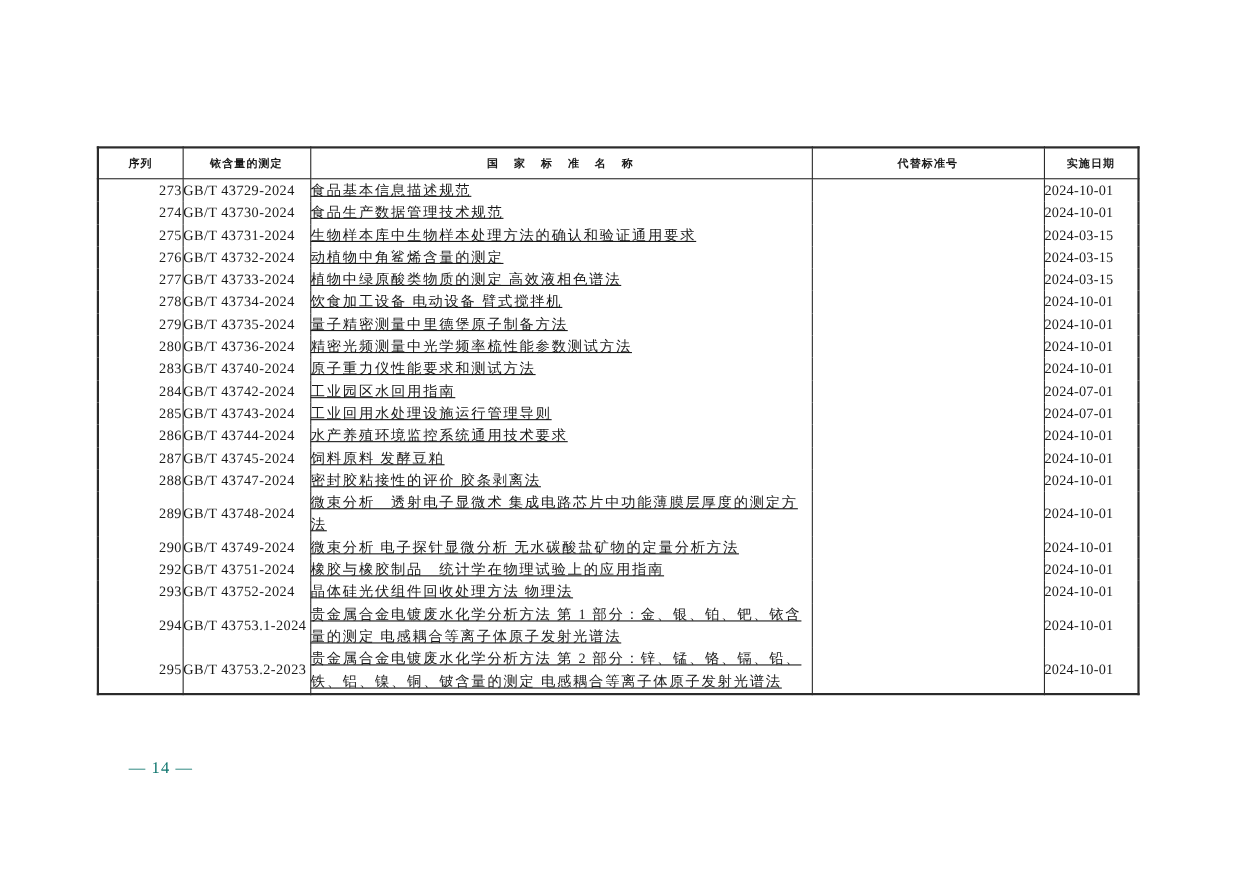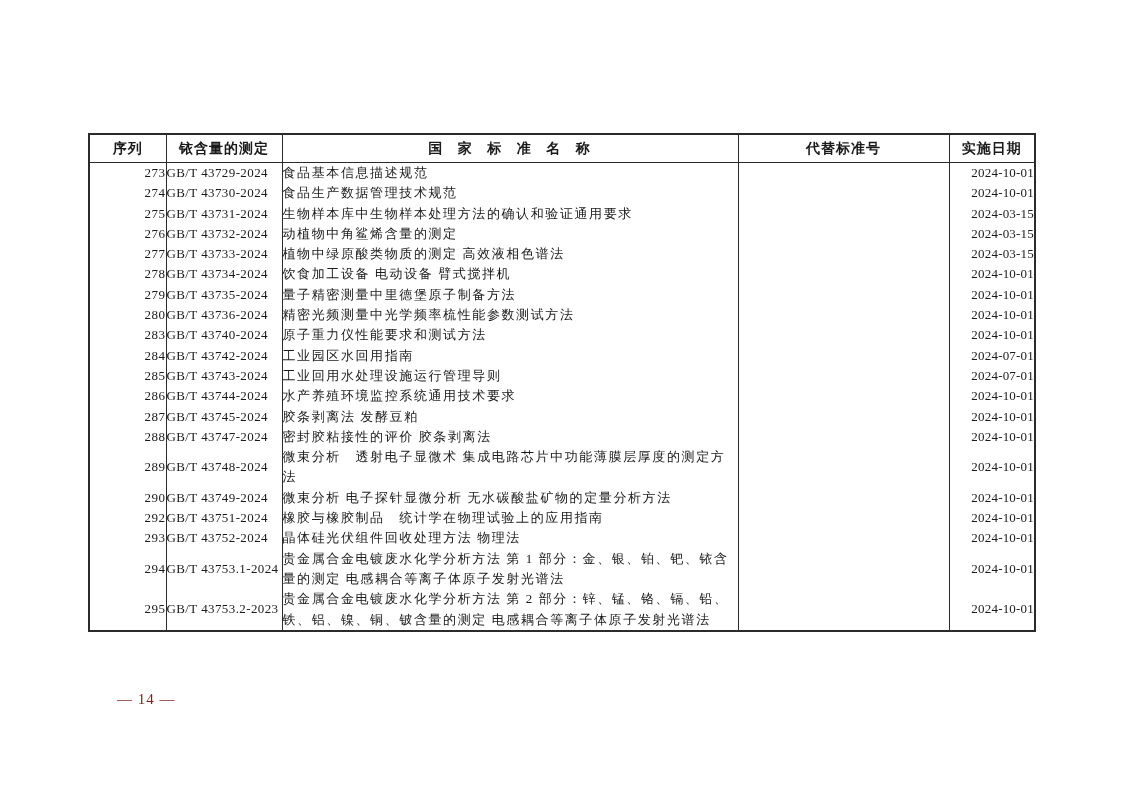--- a/index.html
+++ b/index.html
@@ -19,21 +19,21 @@
   table.std {
     position: absolute;
     left: 88px; top: 133px;
     width: 946px;
     border-collapse: collapse;
     table-layout: fixed;
     border: 2px solid #2b2b2b;
   }
   table.std thead th {
     border: 1px solid #2b2b2b;
-    font-size: 14px;
+    font-size: 10px;
     font-weight: bold;
     height: 27px;
     text-align: center;
     padding: 0;
     letter-spacing: 1px;
     white-space: nowrap;
   }
   table.std thead th.h-name {
     letter-spacing: 2px;
     word-spacing: 8px;
@@ -44,28 +44,28 @@
     border-top: 0;
     border-bottom: 0;
     font-size: 13px;
     padding: 0;
     vertical-align: middle;
     line-height: 20.3px;
     height: 20.3px;
   }
   td.c-seq  { text-align: right; letter-spacing: 0.5px; }
   td.c-code { padding-left: 10px; letter-spacing: 0.4px; white-space: nowrap; }
-  td.c-name { padding-left: 8px; padding-right: 6px; letter-spacing: 1.6px; }
+  td.c-name { padding-left: 8px; padding-right: 6px; letter-spacing: 1.6px; text-decoration: underline; }
   td.c-replaced { }
-  td.c-date { text-align: right; letter-spacing: 0.2px; white-space: nowrap; }
+  td.c-date { text-align: left; letter-spacing: 0.2px; white-space: nowrap; }
   .page-number {
     position: absolute;
     left: 117px; top: 691px;
     font-size: 15px;
-    color: #7f1d1d;
+    color: #0f766e;
     letter-spacing: 1px;
     white-space: pre;
   }
 </style>
 </head>
 <body>
 
 <div class="page">
 
   <table class="std">
@@ -166,21 +166,21 @@
         <tr>
           <td class="c-seq">286</td>
           <td class="c-code">GB/T 43744-2024</td>
           <td class="c-name">水产养殖环境监控系统通用技术要求</td>
           <td class="c-replaced"></td>
           <td class="c-date">2024-10-01</td>
         </tr>
         <tr>
           <td class="c-seq">287</td>
           <td class="c-code">GB/T 43745-2024</td>
-          <td class="c-name">胶条剥离法 发酵豆粕</td>
+          <td class="c-name">饲料原料 发酵豆粕</td>
           <td class="c-replaced"></td>
           <td class="c-date">2024-10-01</td>
         </tr>
         <tr>
           <td class="c-seq">288</td>
           <td class="c-code">GB/T 43747-2024</td>
           <td class="c-name">密封胶粘接性的评价 胶条剥离法</td>
           <td class="c-replaced"></td>
           <td class="c-date">2024-10-01</td>
         </tr>

